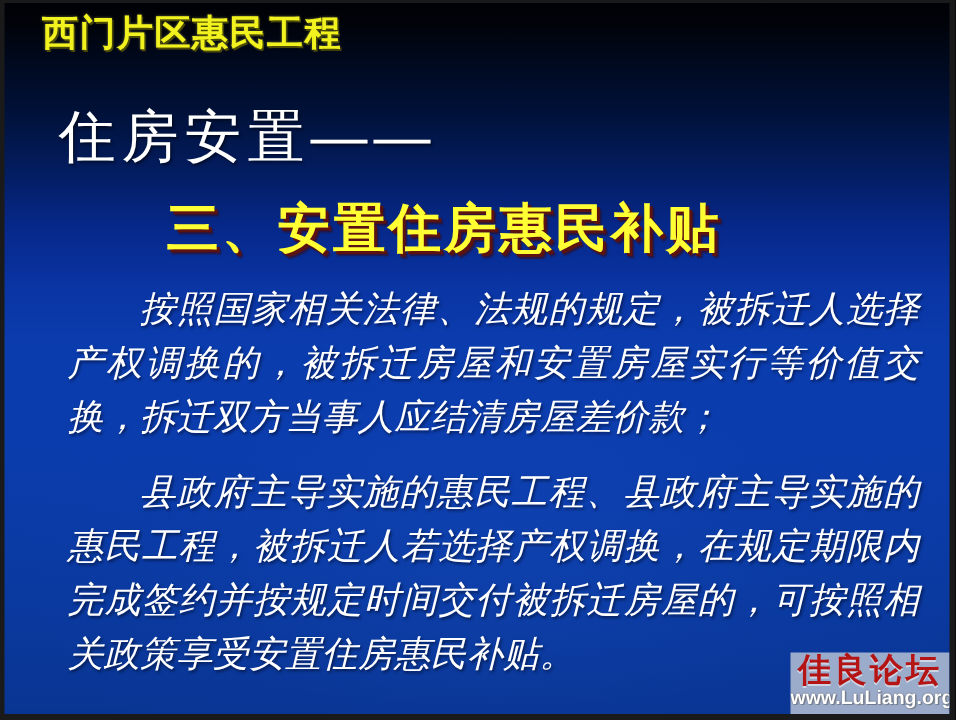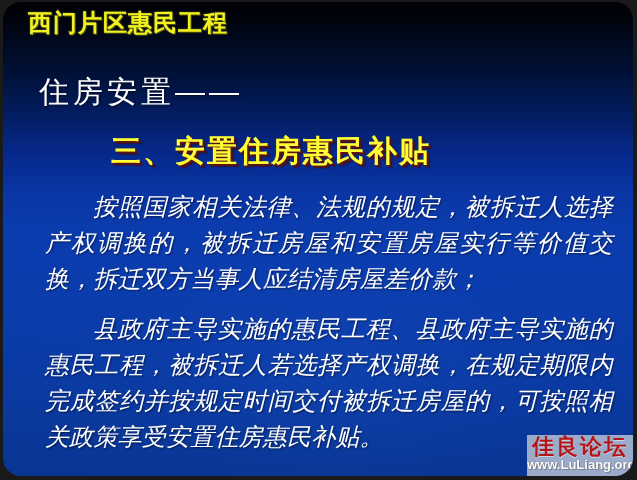--- a/index.html
+++ b/index.html
@@ -28,21 +28,20 @@
         #000309 14px,
         #00091f 40px,
         #001138 72px,
         #031c5e 110px,
         #06288a 150px,
         #0a35a4 190px,
         #0b3cae 230px,
         #0b3cac 300px,
         #0a399f 400px,
         #093592 474px);
-    border-radius: 18px;
   }
   .sheen {
     position: absolute;
     left: 0; top: 0; right: 0; bottom: 0;
     background: radial-gradient(ellipse 70% 55% at 52% 78%,
         rgba(30,90,215,0.20) 0%,
         rgba(20,70,190,0.07) 45%,
         rgba(0,0,0,0) 72%);
     pointer-events: none;
   }
@@ -60,42 +59,42 @@
     white-space: nowrap;
     text-shadow: 1px 1px 0 #4a4a06, 0 0 2px rgba(255,255,120,0.45);
     font-family: "Liberation Serif", "DejaVu Serif", serif;
   }
 
   
   #subtitle {
     position: absolute;
     left: 36px;
     top: 71px;
-    font-size: 30px;
+    font-size: 38px;
     line-height: 38px;
     font-weight: 400;
     color: #ffffff;
     letter-spacing: 4px;
     white-space: nowrap;
     font-family: "Liberation Sans", "DejaVu Sans", sans-serif;
     text-shadow: 1px 1px 2px rgba(0,0,0,0.55);
   }
 
   
   #section-heading {
     position: absolute;
     left: 108px;
     top: 131px;
-    font-size: 30px;
+    font-size: 35px;
     line-height: 40px;
     font-weight: 700;
     color: #ffff33;
     letter-spacing: 2px;
     white-space: nowrap;
-    font-family: Liberation Mono, monospace;
+    font-family: Liberation Sans, sans-serif;
     text-shadow: 2px 2px 0 #5d1212, 3px 3px 1px rgba(60,8,8,0.55);
   }
 
   
   #body-copy {
     position: absolute;
     left: 42px;
     top: 187px;
     width: 568px;
   }

